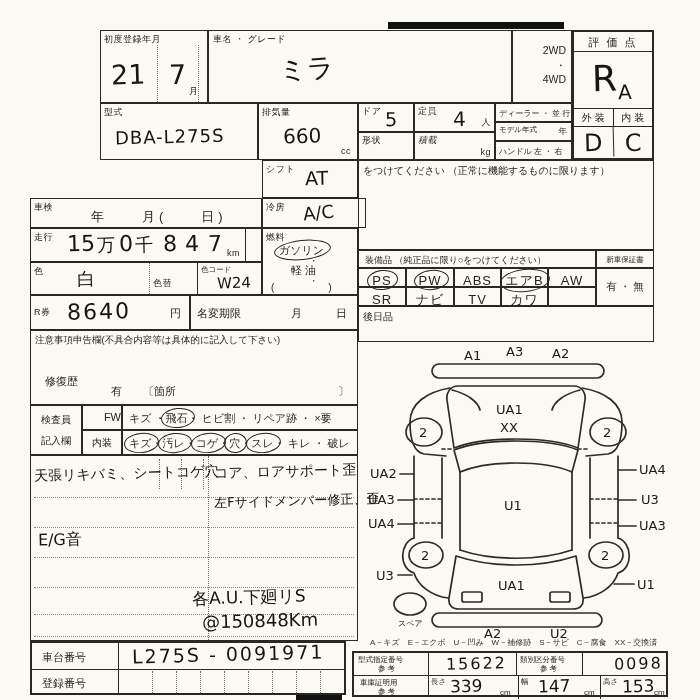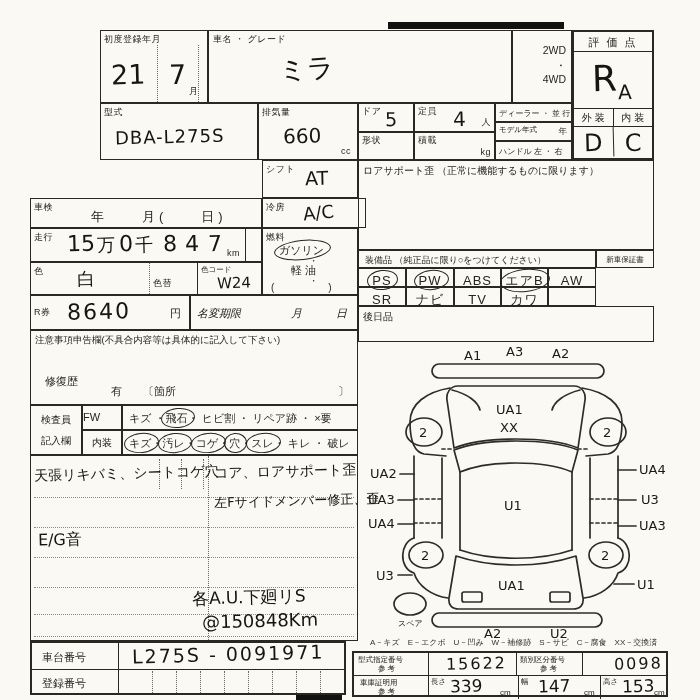--- a/index.html
+++ b/index.html
@@ -83,21 +83,21 @@
   </div>
   <div class="c" style="left:414px;top:103px;width:81px;height:29px;" data-name="capacity-box">
     <div class="abs lab" style="left:3px;top:1px;" data-name="capacity-label">定員</div>
     <div class="abs hw" style="left:38px;top:3px;font-size:20px;" data-name="capacity-value">4</div>
     <div class="abs lab" style="right:3px;bottom:2px;" data-name="capacity-unit">人</div>
   </div>
   <div class="c" style="left:358px;top:132px;width:56px;height:28px;" data-name="shape-box">
     <div class="abs lab" style="left:3px;top:1px;" data-name="shape-label">形状</div>
   </div>
   <div class="c" style="left:414px;top:132px;width:81px;height:28px;" data-name="load-box">
-    <div class="abs lab" style="left:3px;top:1px;" data-name="load-label">積載</div>
+    <div class="abs lab" style="left:3px;top:1px;font-style:italic;" data-name="load-label">積載</div>
     <div class="abs lab" style="right:3px;bottom:2px;" data-name="load-unit">kg</div>
   </div>
   <div class="c" style="left:495px;top:103px;width:77px;height:19px;" data-name="dealer-box">
     <div class="abs" style="left:3px;top:4px;font-size:8px;" data-name="dealer-label">ディーラー ・ 並 行</div>
   </div>
   <div class="c" style="left:495px;top:122px;width:77px;height:19px;" data-name="model-year-box">
     <div class="abs lab7" style="left:3px;top:2px;" data-name="model-year-label">モデル年式</div>
     <div class="abs" style="right:4px;bottom:2px;font-size:8.5px;" data-name="model-year-unit">年</div>
   </div>
   <div class="c" style="left:495px;top:141px;width:77px;height:19px;" data-name="handle-box">
@@ -150,40 +150,40 @@
     <div class="abs" style="left:166px;top:0;height:100%;border-left:1.6px solid #2a2823;" data-name="color-divider-2"></div>
     <div class="abs lab7" style="left:170px;top:2px;" data-name="color-code-label">色コード</div>
     <div class="abs hw" style="left:186px;top:11px;font-size:15px;" data-name="color-code-value">W24</div>
   </div>
 
   <div class="c" style="left:30px;top:295px;width:160px;height:35px;" data-name="rticket-box">
     <div class="abs lab" style="left:3px;top:10px;" data-name="rticket-label">R券</div>
     <div class="abs hw" style="left:36px;top:3px;font-size:22px;letter-spacing:2px;" data-name="rticket-value">8640</div>
     <div class="abs" style="right:8px;top:10px;font-size:11px;" data-name="rticket-unit">円</div>
   </div>
-  <div class="c" style="left:190px;top:295px;width:168px;height:35px;font-style:italic;" data-name="rename-box">
+  <div class="c" style="left:190px;top:295px;width:168px;height:35px;" data-name="rename-box">
     <div class="abs" style="left:6px;top:10px;font-size:11px;" data-name="rename-label">名変期限</div>
     <div class="abs" style="left:100px;top:10px;font-size:11px;" data-name="rename-month">月</div>
     <div class="abs" style="right:10px;top:10px;font-size:11px;" data-name="rename-day">日</div>
   </div>
 
   <div class="c" style="left:30px;top:330px;width:328px;height:75px;" data-name="notice-box">
     <div class="abs" style="left:4px;top:3px;font-size:9.5px;" data-name="notice-title">注意事項申告欄(不具合内容等は具体的に記入して下さい)</div>
     <div class="abs" style="left:14px;bottom:15px;font-size:11px;" data-name="repair-label">修復歴</div>
     <div class="abs" style="left:80px;bottom:5px;font-size:11px;" data-name="repair-value">有</div>
     <div class="abs" style="left:112px;bottom:5px;font-size:11px;" data-name="repair-open">〔箇所</div>
     <div class="abs" style="right:8px;bottom:5px;font-size:11px;" data-name="repair-close">〕</div>
   </div>
 
   <div class="c" style="left:30px;top:405px;width:52px;height:50px;" data-name="inspector-label-box">
     <div class="abs" style="left:0;top:7px;width:100%;text-align:center;font-size:10px;" data-name="inspector-line1">検査員</div>
     <div class="abs" style="left:0;top:28px;width:100%;text-align:center;font-size:10px;" data-name="inspector-line2">記入欄</div>
   </div>
   <div class="c" style="left:82px;top:405px;width:40px;height:25px;" data-name="fw-label-box">
-    <div class="abs" style="left:0;top:5px;width:100%;text-align:left;font-size:11px;" data-name="fw-label">FW</div>
+    <div class="abs" style="left:0;top:5px;width:100%;text-align:right;font-size:11px;" data-name="fw-label">FW</div>
   </div>
   <div class="c" style="left:122px;top:405px;width:236px;height:25px;font-size:11px;padding:5px 2px 0 6px;" data-name="fw-items">
     <span data-name="fw-seg-0" class="seg">キズ ・ </span><span data-name="fw-seg-1" class="seg circled">飛石</span><span data-name="fw-seg-2" class="seg"> ・ ヒビ割 ・ リペア跡 ・ ×要</span>
   </div>
   <div class="c" style="left:82px;top:430px;width:40px;height:25px;" data-name="naiso-label-box">
     <div class="abs" style="left:0;top:5px;width:100%;text-align:center;font-size:10px;" data-name="naiso-label">内装</div>
   </div>
   <div class="c" style="left:122px;top:430px;width:236px;height:25px;font-size:11px;padding:5px 2px 0 6px;" data-name="naiso-items">
     <span data-name="naiso-seg-0" class="seg circled">キズ</span><span data-name="naiso-seg-1" class="seg">・</span><span data-name="naiso-seg-2" class="seg circled">汚レ</span><span data-name="naiso-seg-3" class="seg">・</span><span data-name="naiso-seg-4" class="seg circled">コゲ</span><span data-name="naiso-seg-5" class="seg">・</span><span data-name="naiso-seg-6" class="seg circled">穴</span><span data-name="naiso-seg-7" class="seg">・</span><span data-name="naiso-seg-8" class="seg circled">スレ</span><span data-name="naiso-seg-9" class="seg">・ キレ ・ 破レ</span>
   </div>
@@ -197,38 +197,41 @@
   <div class="doth" style="left:34px;top:636px;width:320px;" data-name="notes-line-6"></div>
   <div class="dotv" style="left:208px;top:456px;height:184px;" data-name="notes-column-divider"></div>
   <div class="abs hw" style="left:34px;top:465px;font-size:14px;" data-name="note-ceiling">天張リキバミ、シートコゲ穴</div>
   <div class="abs hw" style="left:214px;top:463px;font-size:14px;" data-name="note-core-support">コア、ロアサポート歪</div>
   <div class="abs hw" style="left:214px;top:492px;font-size:13px;" data-name="note-side-member">左Fサイドメンバー修正、歪</div>
   <div class="abs hw" style="left:38px;top:530px;font-size:16px;" data-name="note-engine-noise">E/G音</div>
   <div class="abs hw" style="left:192px;top:586px;font-size:17px;" data-name="note-underbody">各A.U.下廻リS</div>
   <div class="abs hw" style="left:202px;top:610px;font-size:18px;" data-name="note-odometer">@150848Km</div>
 
   <div class="c" style="left:358px;top:160px;width:296px;height:90px;" data-name="sales-point-box">
-    <div class="abs" style="left:4px;top:3px;font-size:10px;" data-name="sales-point-title">ロアサポート歪 （正常に機能するものに限ります）</div>
+    <div class="abs" style="left:4px;top:3px;font-size:10px;" data-name="sales-point-title">をつけてください （正常に機能するものに限ります）</div>
   </div>
   <div class="c" style="left:358px;top:250px;width:238px;height:18px;" data-name="equipment-title-box">
     <div class="abs" style="left:6px;top:3px;font-size:9px;" data-name="equipment-title">装備品 （純正品に限り○をつけてください）</div>
   </div>
   <div class="c" style="left:596px;top:250px;width:58px;height:18px;" data-name="warranty-title-box">
     <div class="abs" style="left:0;top:4px;width:100%;text-align:center;font-size:7.5px;" data-name="warranty-label">新車保証書</div>
   </div>
   <div class="c" style="left:358px;top:268px;width:48px;height:19px;text-align:center;padding-top:2px;" data-name="equip-cell-ps"><span data-name="equip-ps" class="eq circled">PS</span></div>
   <div class="c" style="left:406px;top:268px;width:48px;height:19px;text-align:center;padding-top:2px;" data-name="equip-cell-pw"><span data-name="equip-pw" class="eq circled">PW</span></div>
   <div class="c" style="left:454px;top:268px;width:47px;height:19px;text-align:center;padding-top:2px;" data-name="equip-cell-abs"><span data-name="equip-abs" class="eq">ABS</span></div>
   <div class="c" style="left:501px;top:268px;width:47px;height:19px;text-align:center;padding-top:2px;" data-name="equip-cell-airbag"><span data-name="equip-airbag" class="eq circled">エアB</span></div>
   <div class="c" style="left:548px;top:268px;width:48px;height:19px;text-align:center;padding-top:2px;" data-name="equip-cell-aw"><span data-name="equip-aw" class="eq">AW</span></div>
   <div class="c" style="left:358px;top:287px;width:48px;height:19px;text-align:center;padding-top:2px;" data-name="equip-cell-sr"><span data-name="equip-sr" class="eq">SR</span></div>
   <div class="c" style="left:406px;top:287px;width:48px;height:19px;text-align:center;padding-top:2px;" data-name="equip-cell-navi"><span data-name="equip-navi" class="eq">ナビ</span></div>
   <div class="c" style="left:454px;top:287px;width:47px;height:19px;text-align:center;padding-top:2px;" data-name="equip-cell-tv"><span data-name="equip-tv" class="eq">TV</span></div>
   <div class="c" style="left:501px;top:287px;width:47px;height:19px;text-align:center;padding-top:2px;" data-name="equip-cell-leather"><span data-name="equip-leather" class="eq">カワ</span></div>
   <div class="c" style="left:548px;top:287px;width:48px;height:19px;text-align:center;padding-top:2px;" data-name="equip-cell-empty"><span data-name="equip-empty" class="eq"></span></div>
+  <div class="c" style="left:596px;top:268px;width:58px;height:38px;" data-name="warranty-value-box">
+    <div class="abs" style="left:0;top:11px;width:100%;text-align:center;font-size:10.5px;" data-name="warranty-value">有 ・ 無</div>
+  </div>
   <div class="c" style="left:358px;top:306px;width:296px;height:36px;" data-name="afterparts-box">
     <div class="abs" style="left:4px;top:3px;font-size:10px;" data-name="afterparts-label">後日品</div>
   </div>
 
   <svg class="abs" style="left:352px;top:342px;" width="330" height="298" viewBox="0 0 330 298" data-name="car-diagram">
 
     <text x="112" y="18" data-name="diagram-front-a1">A1</text>
     <text x="154" y="14" data-name="diagram-front-a3">A3</text>
     <text x="200" y="16" data-name="diagram-front-a2">A2</text>
 

